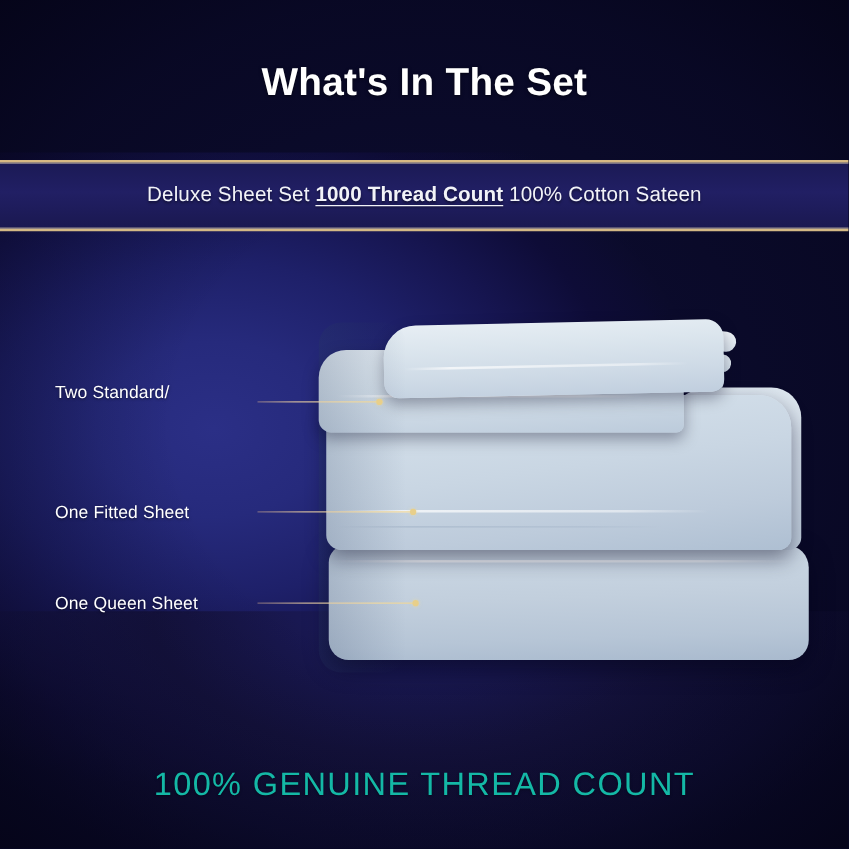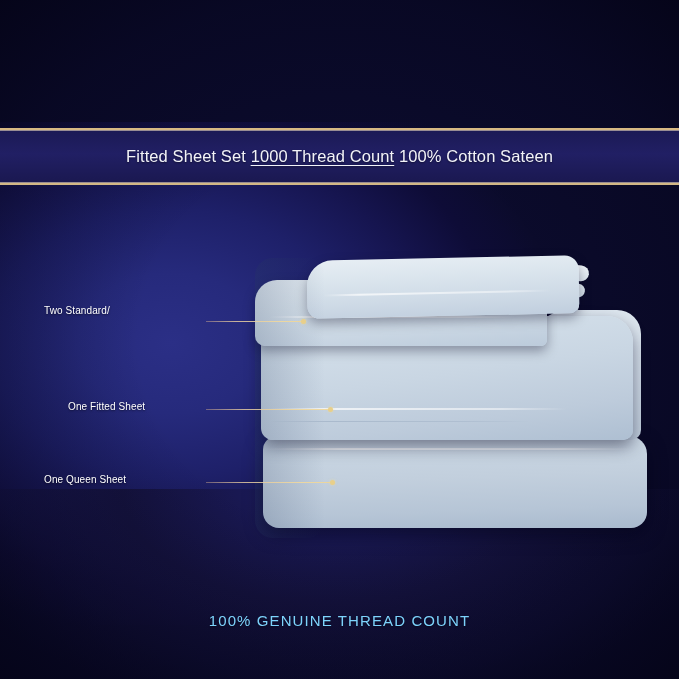--- a/index.html
+++ b/index.html
@@ -100,49 +100,50 @@
     color: #f2f3f8;
     font-size: 16.5px;
     font-weight: normal;
     letter-spacing: 0.1px;
     white-space: nowrap;
     text-shadow: 0 1px 2px rgba(0,0,0,0.45);
   }
   .subtitle .underlined {
     text-decoration: underline;
     text-underline-offset: 3px;
+    font-weight: bold;
   }
 
   
   .footer-tagline {
     position: absolute;
     left: 0;
     top: 612px;
     width: 100%;
     text-align: center;
-    color: #7dd3fc;
-    font-size: 15px;
+    color: #14b8a6;
+    font-size: 26px;
     font-weight: normal;
     letter-spacing: 1.1px;
     text-shadow: 0 1px 2px rgba(0,0,0,0.4);
   }
 
   
   .callout {
     position: absolute;
     color: #ffffff;
-    font-size: 10px;
+    font-size: 14px;
     font-weight: normal;
     line-height: 1.55;
     letter-spacing: 0.1px;
     white-space: nowrap;
     text-shadow: 0 1px 2px rgba(0,0,0,0.5);
   }
   .callout-pillow { left: 44px; top: 303px; }
-  .callout-fitted { left: 44px; top: 399px; margin-left: 24px; }
+  .callout-fitted { left: 44px; top: 399px; }
   .callout-flat   { left: 44px; top: 472px; }
 
   .leader {
     position: absolute;
     height: 1px;
     background: linear-gradient(90deg,
                 rgba(210,170,140,0.45) 0%,
                 rgba(226,200,160,0.85) 30%,
                 rgba(238,216,160,0.95) 75%,
                 rgba(240,214,150,0.9) 100%);
@@ -360,24 +361,25 @@
 </head>
 <body>
 
 <div id="stage">
 
   <div class="bg-base"></div>
   <div class="bg-glow-main"></div>
   <div class="bg-glow-bottom"></div>
   <div class="bg-vignette"></div>
 
+  <div class="title">What's In The Set</div>
 
   <div class="subtitle-band">
     <div class="subtitle">
-      <span>Fitted Sheet Set </span><span class="underlined">1000 Thread Count</span><span> 100% Cotton Sateen</span>
+      <span>Deluxe Sheet Set </span><span class="underlined">1000 Thread Count</span><span> 100% Cotton Sateen</span>
     </div>
   </div>
 
   <div class="stack">
     <div class="piece flat-sheet"></div>
     <div class="flat-sheet-edge"></div>
 
     <div class="piece fitted-right"></div>
     <div class="piece fitted-sheet"></div>
     <div class="fitted-hem"></div>

